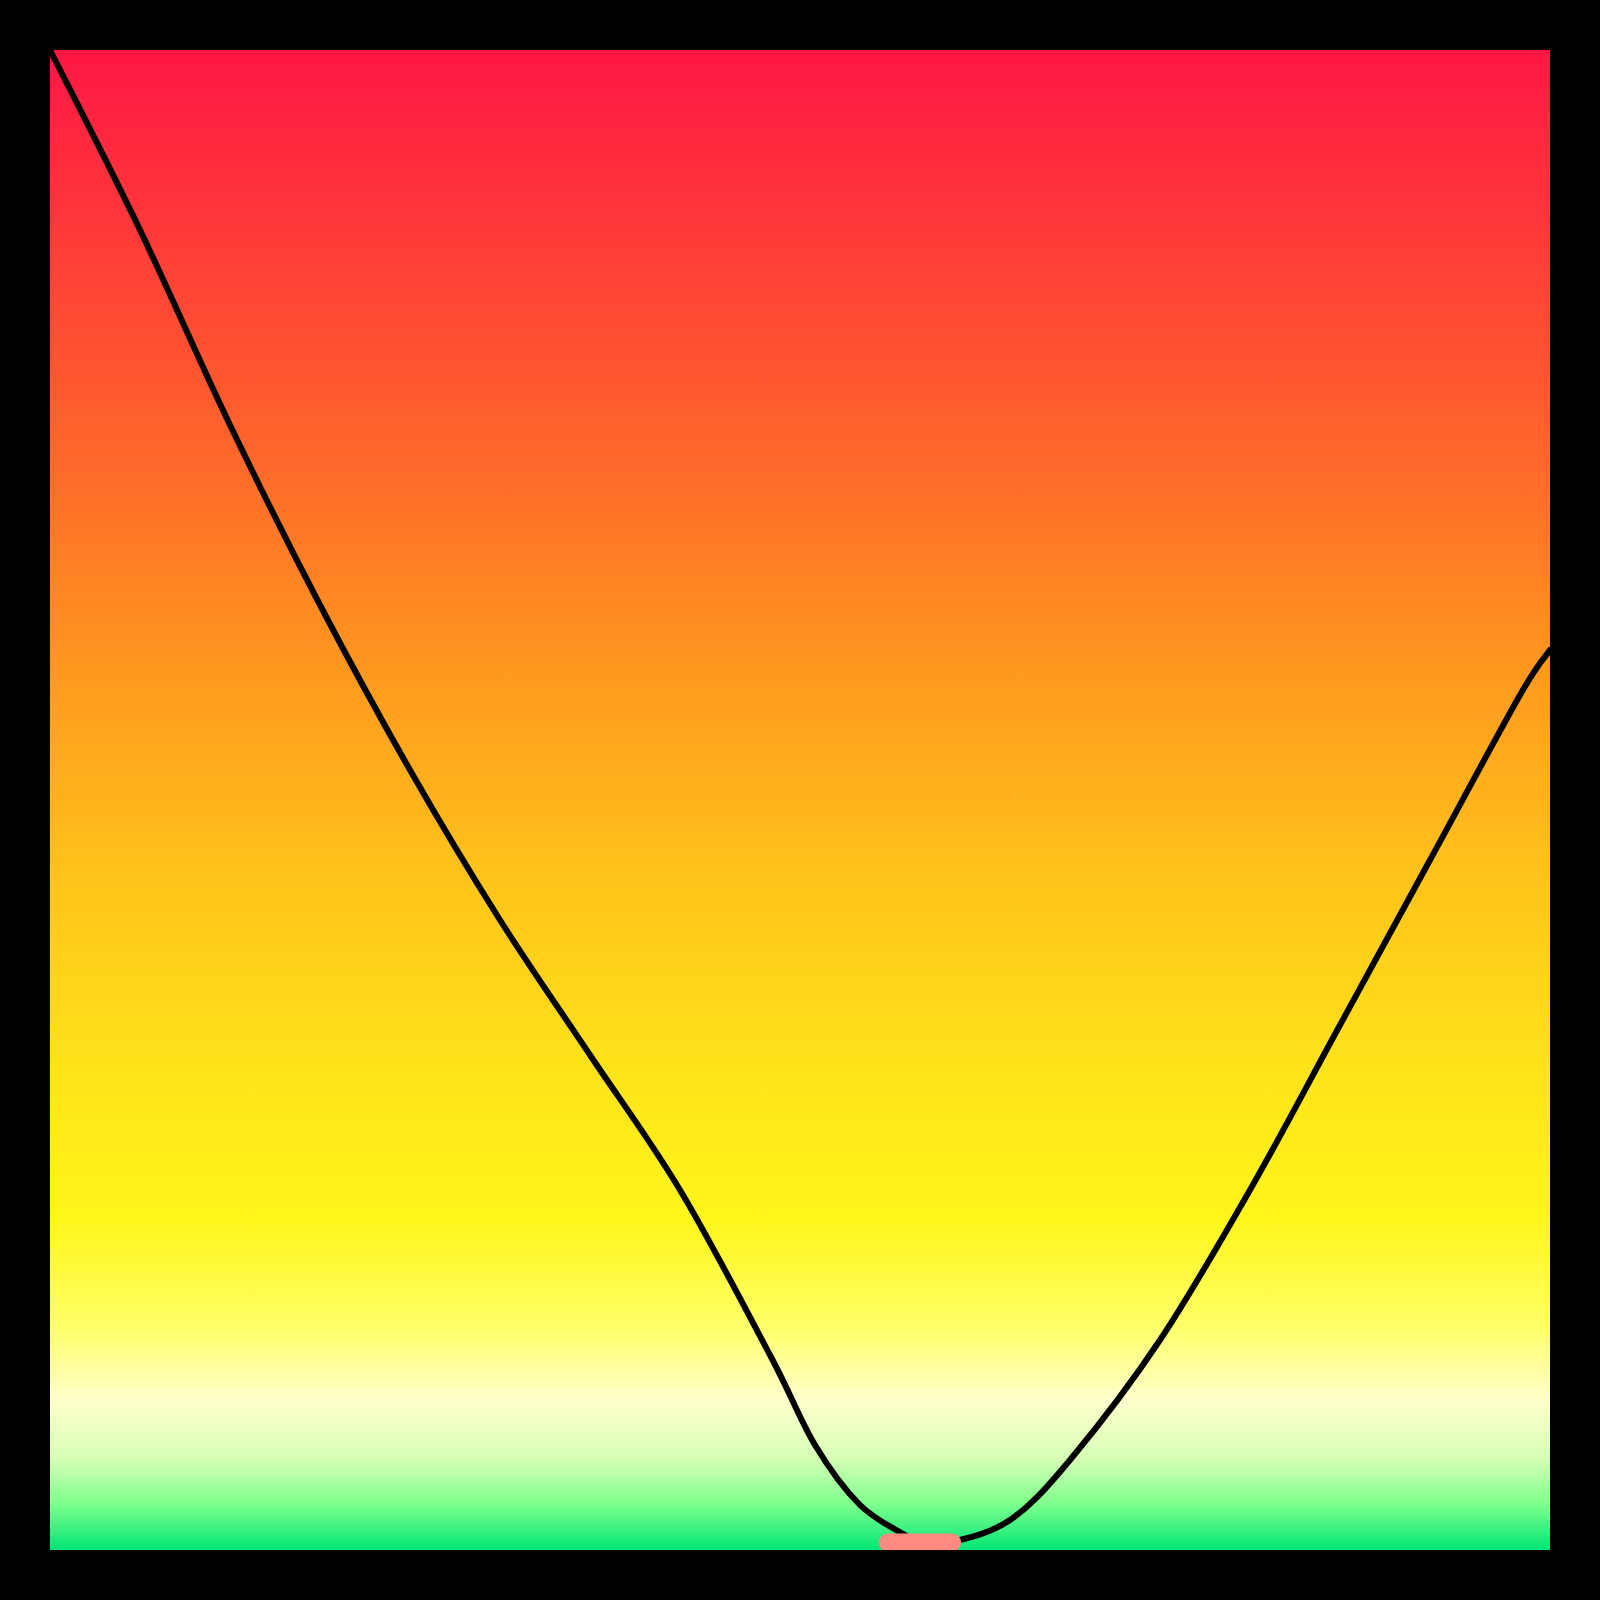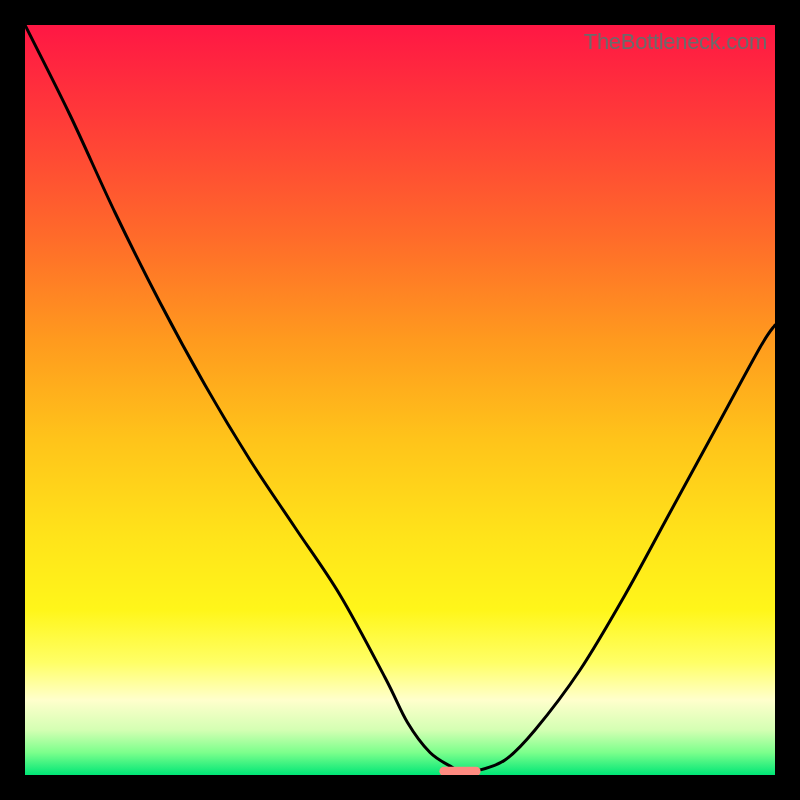--- a/index.html
+++ b/index.html
@@ -30,21 +30,20 @@
     z-index: 10;
   }
   svg {
     display: block;
   }
 </style>
 </head>
 <body>
 
 <div class="frame">
-  <div class="watermark">TheBottleneck.com</div>
   <svg id="chart-svg" width="750" height="750" viewBox="0 0 750 750">
     <defs>
       <linearGradient id="bg-grad" x1="0" y1="0" x2="0" y2="1">
           <stop offset="0%" stop-color="#ff1744"></stop>
           <stop offset="12%" stop-color="#ff3939"></stop>
           <stop offset="28%" stop-color="#ff6a2a"></stop>
           <stop offset="42%" stop-color="#ff9a1e"></stop>
           <stop offset="55%" stop-color="#ffc31a"></stop>
           <stop offset="68%" stop-color="#ffe31a"></stop>
           <stop offset="78%" stop-color="#fff61a"></stop>

